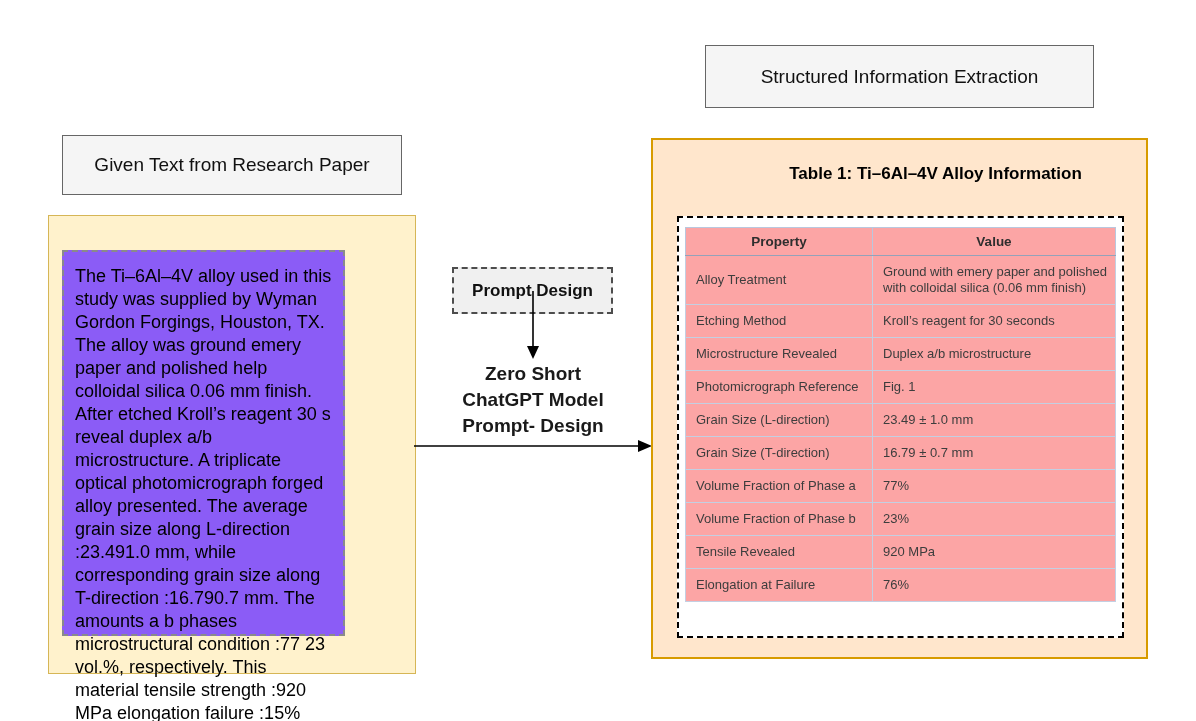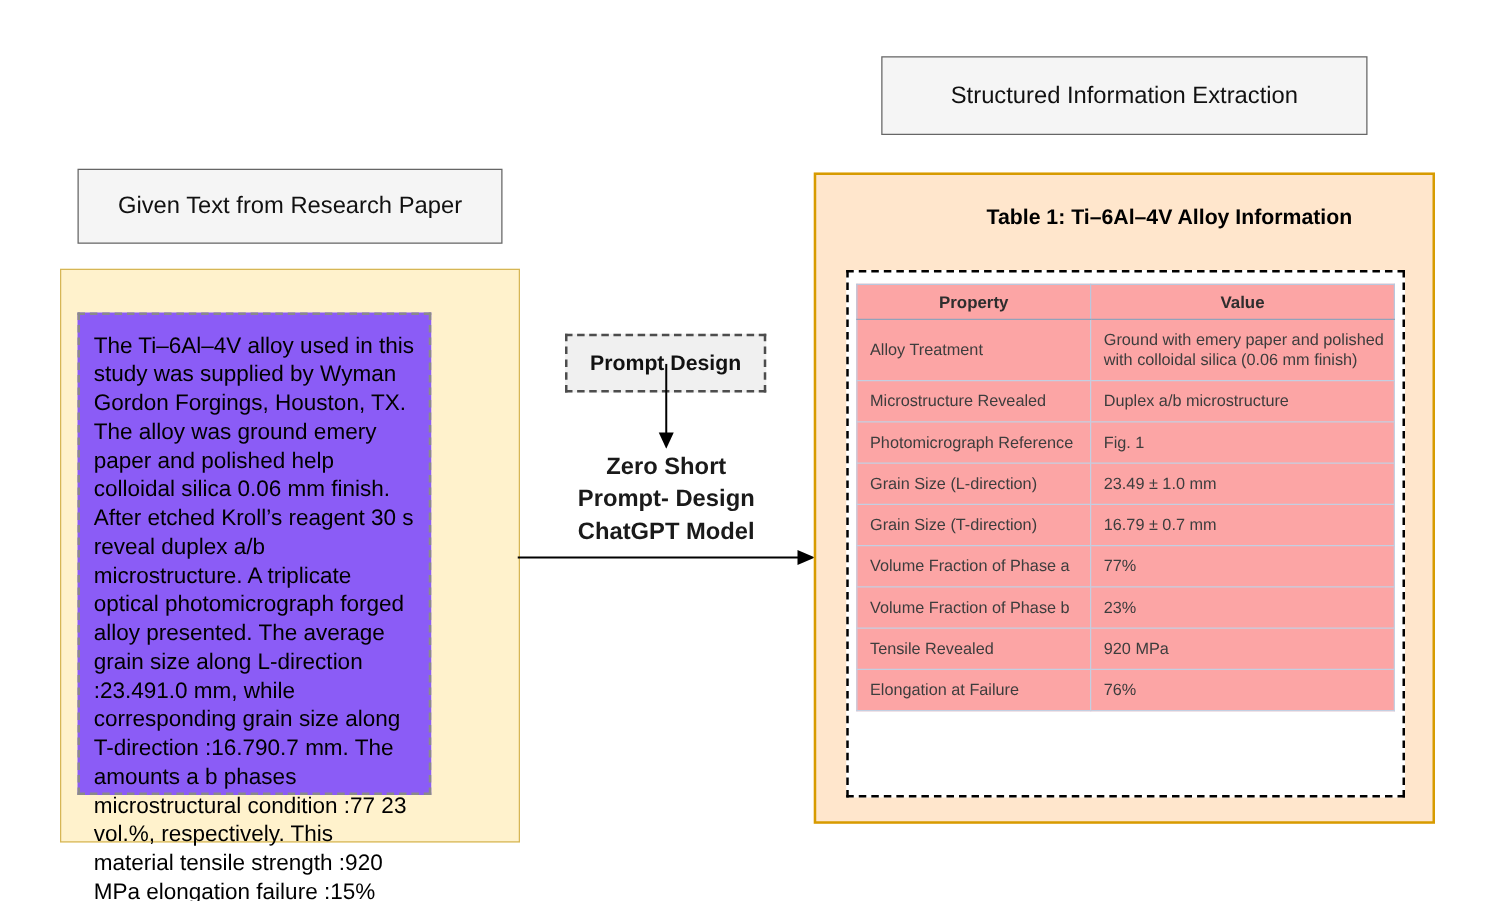--- a/index.html
+++ b/index.html
@@ -150,22 +150,22 @@
     <span>Prompt Design</span>
   </div>
 
   <svg class="arrow-svg" style="left:526px; top:291px;" width="14" height="68" viewBox="0 0 14 68">
     <line x1="7" y1="0" x2="7" y2="56" stroke="#000000" stroke-width="1.6"></line>
     <polygon points="1,55 13,55 7,68" fill="#000000"></polygon>
   </svg>
 
   <div class="model-label">
     <div>Zero Short</div>
+    <div>ChatGPT Model</div>
     <div>Prompt- Design</div>
-    <div>ChatGPT Model</div>
   </div>
 
   <svg class="arrow-svg" style="left:414px; top:439px;" width="238" height="14" viewBox="0 0 238 14">
     <line x1="0" y1="7" x2="225" y2="7" stroke="#000000" stroke-width="1.6"></line>
     <polygon points="224,1 224,13 238,7" fill="#000000"></polygon>
   </svg>
 
   <div class="panel-orange">
     <div class="table-title">Table 1: Ti–6Al–4V Alloy Information</div>
     <div class="result-inner">
@@ -179,20 +179,24 @@
             <th>Property</th>
             <th>Value</th>
           </tr>
         </thead>
         <tbody>
           <tr>
             <td>Alloy Treatment</td>
             <td>Ground with emery paper and polished with colloidal silica (0.06 mm finish)</td>
           </tr>
           <tr>
+            <td>Etching Method</td>
+            <td>Kroll’s reagent for 30 seconds</td>
+          </tr>
+          <tr>
             <td>Microstructure Revealed</td>
             <td>Duplex a/b microstructure</td>
           </tr>
           <tr>
             <td>Photomicrograph Reference</td>
             <td>Fig. 1</td>
           </tr>
           <tr>
             <td>Grain Size (L-direction)</td>
             <td>23.49 ± 1.0 mm</td>

